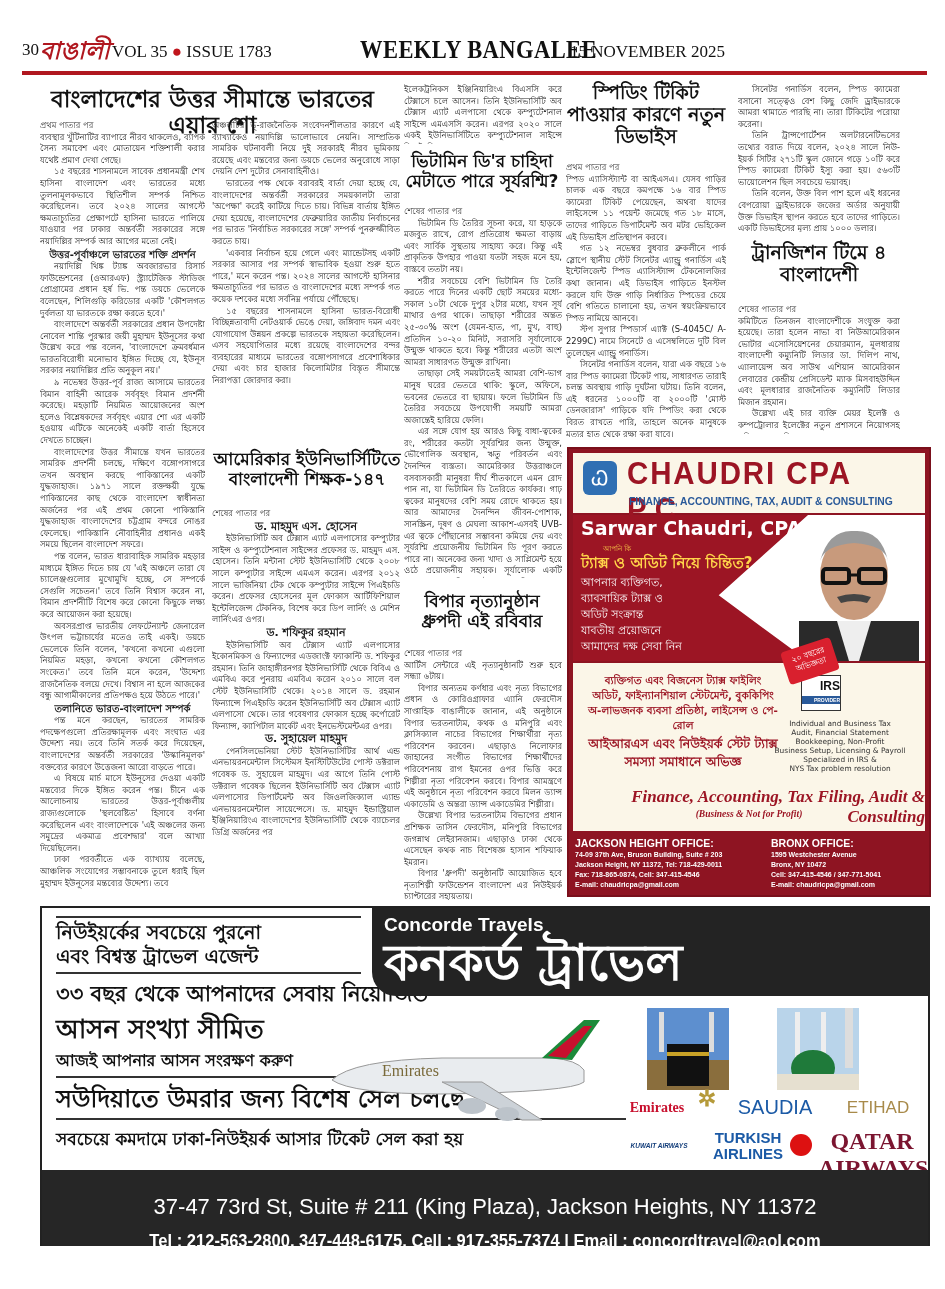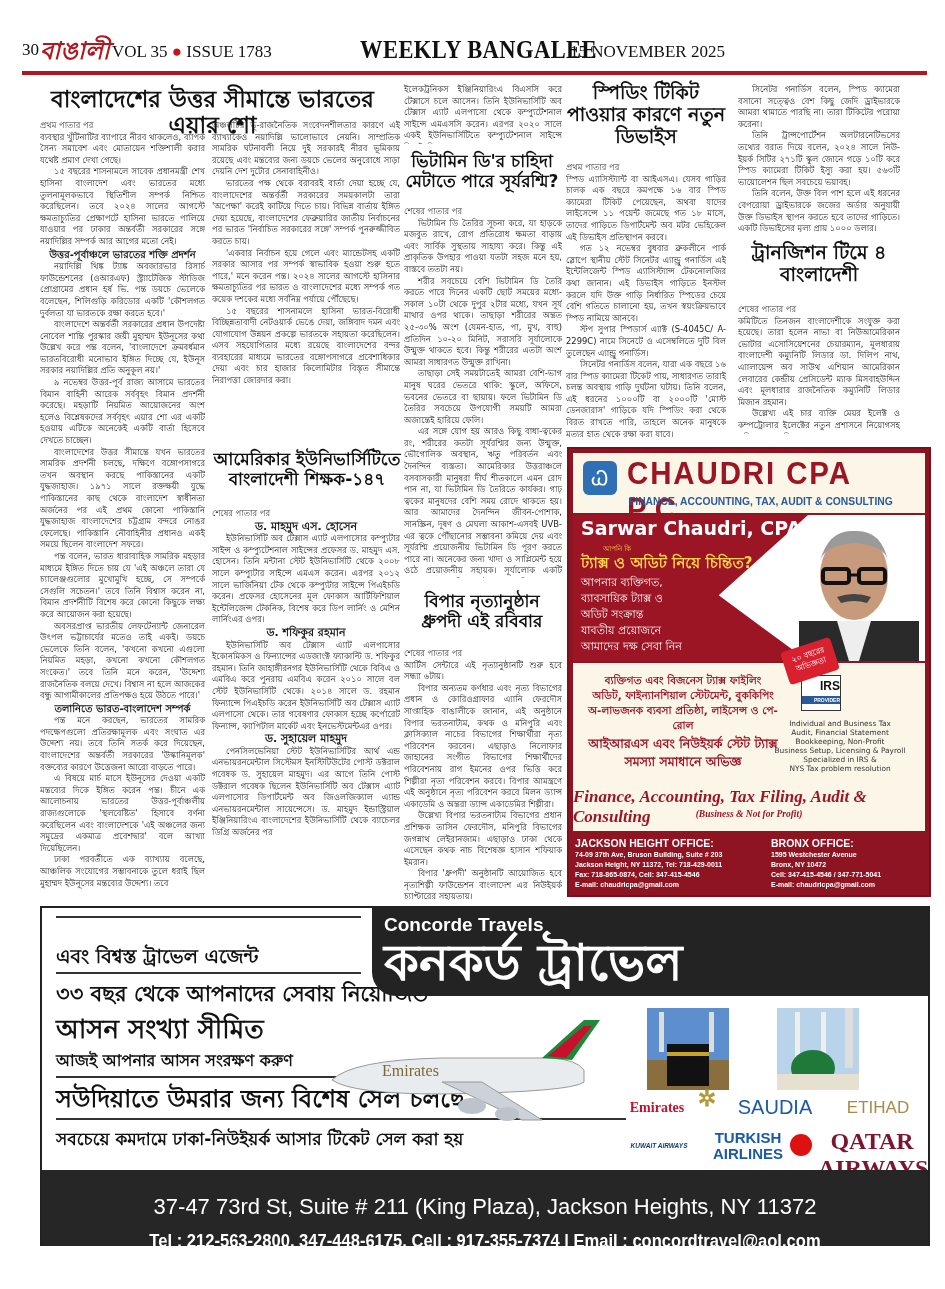--- a/index.html
+++ b/index.html
@@ -31,21 +31,21 @@
 .cpa-sarwar{position:absolute;left:8px;top:2px;color:#fff;font-weight:bold;font-size:19px;font-family:"DejaVu Sans",sans-serif}
 .cpa-q1{position:absolute;left:30px;top:28px;color:#ffd54a;font-size:7px}
 .cpa-q2{position:absolute;left:8px;top:36px;color:#ffd54a;font-size:15px;font-weight:bold}
 .cpa-lines{position:absolute;left:8px;top:60px;color:#fff;font-size:11px;line-height:16px}
 .cpa-body{position:absolute;left:4px;top:214px;width:352px;height:168px;background:#fbf6e8}
 .cpa-bn1{position:absolute;left:10px;top:10px;width:200px;text-align:center;color:#9c1524;font-size:10.5px;line-height:15px;font-weight:bold}
 .cpa-bn2{position:absolute;left:10px;top:72px;width:200px;text-align:center;color:#9c1524;font-size:12.5px;line-height:18px;font-weight:bold}
 .irs{position:absolute;left:228px;top:12px;width:40px;height:36px;border:1px solid #333;background:#fff;text-align:right;font-weight:bold;font-size:12px;line-height:20px;font-family:"Liberation Sans",sans-serif}
 .irs small{display:block;font-size:5px;line-height:8px;background:#2a5a9a;color:#fff}
 .cpa-en{position:absolute;left:182px;top:56px;width:170px;text-align:center;font-size:7.4px;line-height:9px;color:#333}
-.cpa-slogan{position:absolute;left:0;top:124px;width:352px;text-align:left;color:#9c1524;font-family:"Liberation Serif",serif;font-style:italic;font-weight:bold;font-size:17px}
+.cpa-slogan{position:absolute;left:0;top:124px;width:352px;text-align:right;color:#9c1524;font-family:"Liberation Serif",serif;font-style:italic;font-weight:bold;font-size:17px}
 .cpa-slogan2{position:absolute;left:0;top:146px;width:352px;text-align:center;color:#9c1524;font-family:"Liberation Serif",serif;font-style:italic;font-weight:bold;font-size:9.5px}
 .cpa-foot{position:absolute;left:6px;top:388px;width:350px;height:58px;color:#fff;font-family:"Liberation Sans",sans-serif}
 .off{position:absolute;font-size:7px;line-height:10px;font-weight:bold}
 .off b{display:block;font-size:10.5px;line-height:13px}
 .badge{position:absolute;left:215px;top:195px;width:52px;height:34px;background:#d9202e;color:#fff;font-size:8px;text-align:center;line-height:10px;transform:rotate(-18deg);padding-top:6px;border-radius:4px}
 
 .travel{left:40px;top:906px;width:890px;height:340px;border:2px solid #222;background:#fff}
 .tv-head{position:absolute;left:330px;top:0;width:558px;height:88px;background:#232323;border-bottom-left-radius:24px}
 .tv-en{position:absolute;left:12px;top:6px;color:#fff;font-family:"Liberation Sans",sans-serif;font-weight:bold;font-size:19px}
 .tv-bn{position:absolute;left:12px;top:24px;color:#fff;font-size:50px;font-weight:bold;line-height:62px}
@@ -212,20 +212,21 @@
       <div>1595 Westchester Avenue</div>
       <div>Bronx, NY 10472</div>
       <div>Cell: 347-415-4546 / 347-771-5041</div>
       <div>E-mail: chaudricpa@gmail.com</div>
     </div>
   </div>
 </div>
 
 <div class="abs travel">
   <div class="tv-hr" style="top:8px;width:305px"></div>
+  <div class="tv-l" style="top:12px;font-size:19px;line-height:24px">নিউইয়র্কের সবচেয়ে পুরনো</div>
   <div class="tv-l" style="top:36px;font-size:19px;line-height:24px">এবং বিশ্বস্ত ট্রাভেল এজেন্ট</div>
   <div class="tv-hr" style="top:64px;width:305px"></div>
   <div class="tv-l" style="top:72px;font-size:21px;line-height:28px">৩৩ বছর থেকে আপনাদের সেবায় নিয়োজিত</div>
   <div class="tv-l" style="top:104px;font-size:26px;line-height:34px">আসন সংখ্যা সীমিত</div>
   <div class="tv-l" style="top:142px;font-size:16px;line-height:22px">আজই আপনার আসন সংরক্ষণ করুণ</div>
   <div class="tv-hr" style="top:168px;width:300px"></div>
   <div class="tv-l" style="top:176px;font-size:24px;line-height:30px">সউদিয়াতে উমরার জন্য বিশেষ সেল চলছে</div>
   <div class="tv-hr" style="top:210px;width:570px"></div>
   <div class="tv-l" style="top:218px;font-size:17px;line-height:26px">সবচেয়ে কমদামে ঢাকা-নিউইয়র্ক আসার টিকেট সেল করা হয়</div>
 

